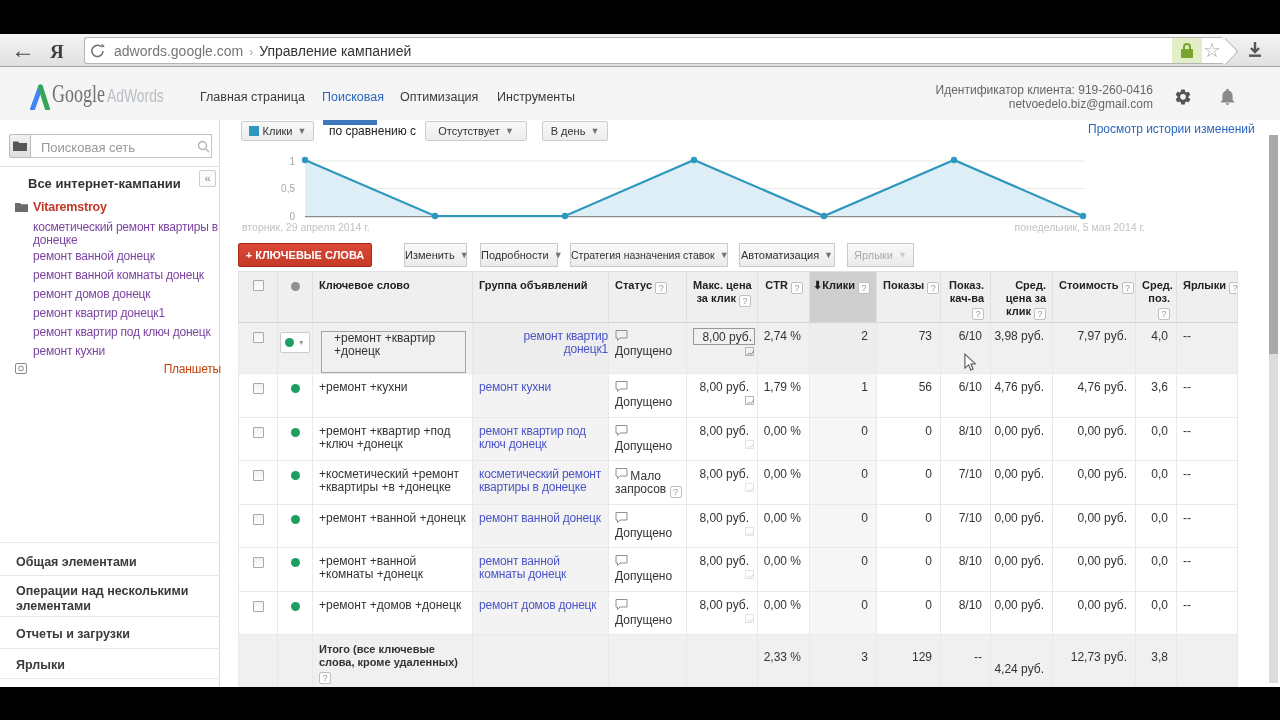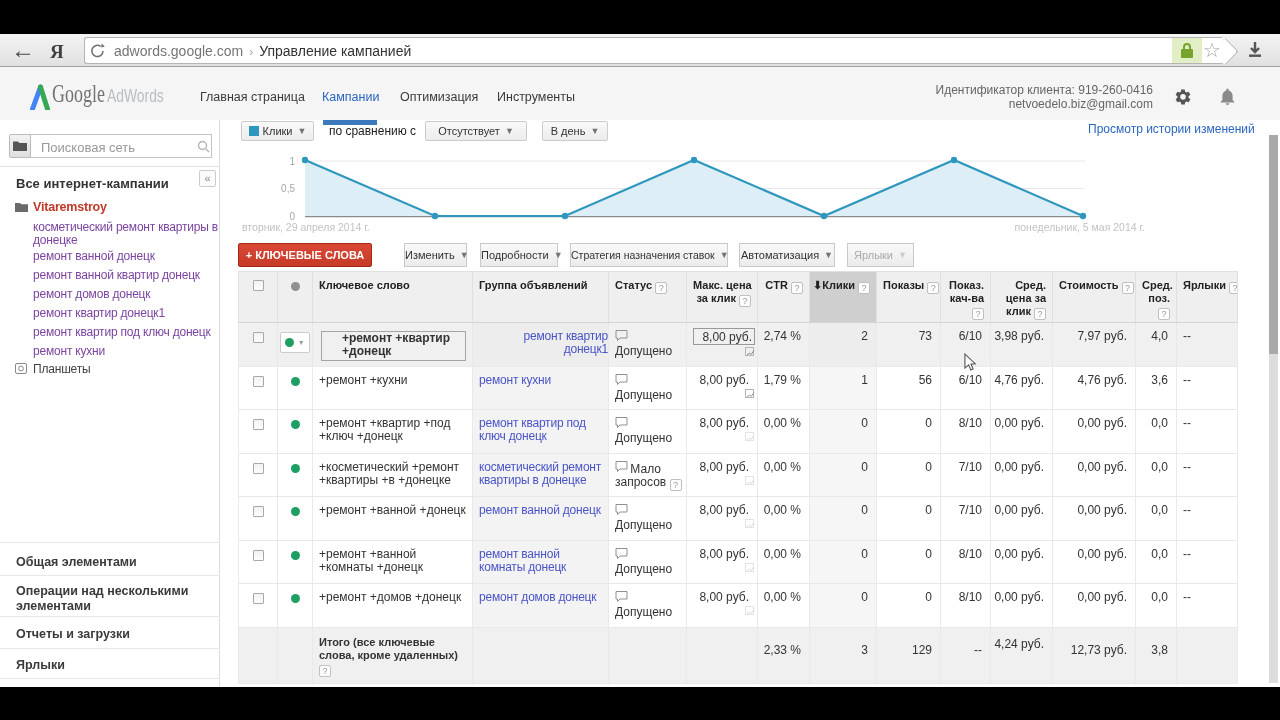--- a/index.html
+++ b/index.html
@@ -36,25 +36,25 @@
   #nav4 { left:497px;text-align:center; }
   #clientid { right:127px; top:83px; font-size:12px; color:#666; text-align:right; line-height:14px; }
   #tabind { left:323px; top:120px; width:54px; height:5px; background:#3c78bc; z-index:6; }
   #histlink { left:1088px; top:122px; font-size:12px; color:#2a66c0; }
   
   #sidebar { left:0; top:120px; width:220px; height:567px; background:#fff; border-right:1px solid #dcdcdc; }
   #sfolderbtn { left:9px; top:134px; width:22px; height:24px; background:linear-gradient(#f2f2f2,#dedede); border:1px solid #bbb; border-radius:2px 0 0 2px; }
   #ssearch { left:31px; top:134px; width:181px; height:24px; background:#fff; border:1px solid #c4c4c4; border-left:none; }
   #ssearch span { position:absolute; left:10px; top:5px; font-size:13px; color:#999; }
   #sdiv1 { left:0; top:166px; width:220px; height:1px; background:#e4e4e4; }
-  #alltitle { left:16px; top:176px; font-size:13px; font-weight:bold; color:#333; }
+  #alltitle { left:28px; top:176px; font-size:13px; font-weight:bold; color:#333; }
   #collapsebtn { left:199px; top:170px; width:17px; height:17px; border:1px solid #ccc; border-radius:2px; background:#fbfbfb; color:#888; font-size:11px; text-align:center; line-height:15px; }
   .ti { left:33px; width:188px; font-size:12px; color:#7b44a0; line-height:13px; letter-spacing:-0.2px; }
   #vita { color:#bf3a27; font-weight:bold; font-size:12.5px; }
-  #tabl { color:#404040; }
+  #tabl { color:#c2410c;text-align:right; }
   .sideicon { position:absolute; left:15px; }
   
   .smenu { left:16px; font-size:12.5px; font-weight:bold; color:#3a3a3a; line-height:14.5px; }
   .sdiv { left:0; width:220px; height:1px; background:#e8e8e8; }
   
   .cbtn { height:20px; background:linear-gradient(#f9f9f9,#ececec); border:1px solid #ccc; border-radius:2px; font-size:11px; color:#333; text-align:center; }
   .cbtn .arr, .tbtn .arr { font-size:9px; color:#737373; margin-left:5px; vertical-align:1px; }
   #cb1 { left:241px; top:121px; width:73px; padding-top:3px;}
   #cb1 .sq { display:inline-block; width:10px; height:10px; background:#2e97bd; margin-right:4px; vertical-align:-1px; }
   #ctab { left:317px; top:120px; width:111px; height:21px; background:#fff; font-size:12px; color:#222; text-align:center; padding-top:4px; }
@@ -125,21 +125,21 @@
 </svg>
 
 <div class="abs" id="awhead"></div>
 <svg class="abs" style="left:30px;top:84px" width="20" height="26" viewBox="0 0 20 26">
   <path d="M2.5 25 L10.5 3" stroke="#4285f4" stroke-width="5" stroke-linecap="round"></path>
   <path d="M10.5 3 L17.5 25" stroke="#34a853" stroke-width="5" stroke-linecap="round"></path>
 </svg>
 <span class="abs" id="logo-google">Google</span>
 <span class="abs" id="logo-adwords">AdWords</span>
 <span class="abs nav" id="nav1">Главная страница</span>
-<span class="abs nav" id="nav2">Кампании</span>
+<span class="abs nav" id="nav2">Поисковая</span>
 <span class="abs nav" id="nav3">Оптимизация</span>
 <span class="abs nav" id="nav4">Инструменты</span>
 <div class="abs" id="clientid">Идентификатор клиента: 919-260-0416<br>netvoedelo.biz@gmail.com</div>
 <svg class="abs" style="left:1174px;top:88px" width="18" height="18" viewBox="0 0 24 24">
   <path fill="#555" d="M19.4 13c.04-.32.06-.66.06-1s-.02-.68-.07-1l2.1-1.65c.2-.15.24-.42.12-.64l-2-3.46c-.12-.22-.39-.3-.61-.22l-2.49 1c-.52-.4-1.08-.73-1.69-.98l-.38-2.65A.49.49 0 0 0 14 2h-4c-.25 0-.46.18-.49.42l-.38 2.65c-.61.25-1.17.59-1.69.98l-2.49-1a.5.5 0 0 0-.61.22l-2 3.46c-.13.22-.07.49.12.64L4.56 11c-.05.32-.08.66-.08 1s.03.68.08 1l-2.1 1.65c-.2.15-.25.42-.12.64l2 3.46c.12.22.39.3.61.22l2.49-1c.52.4 1.08.73 1.69.98l.38 2.65c.03.24.24.42.49.42h4c.25 0 .46-.18.49-.42l.38-2.65c.61-.25 1.17-.59 1.69-.98l2.49 1c.23.09.49 0 .61-.22l2-3.46a.5.5 0 0 0-.12-.64L19.4 13zM12 15.5A3.5 3.5 0 1 1 12 8a3.5 3.5 0 0 1 0 7.5z"></path>
 </svg>
 <svg class="abs" style="left:1219px;top:87px" width="17" height="19" viewBox="0 0 24 26">
   <path fill="#8a8a8a" d="M12 25c1.3 0 2.4-1 2.4-2.3H9.6C9.6 24 10.7 25 12 25zm7.2-7v-6.2c0-3.6-2-6.6-5.4-7.4V3.6C13.8 2.6 13 2 12 2s-1.8.6-1.8 1.6v.8C6.8 5.2 4.8 8.2 4.8 11.8V18l-2.4 2.3v1.2h19.2v-1.2L19.2 18z"></path>
 </svg>
 <span class="abs" id="tabind"></span>
@@ -159,21 +159,21 @@
 </svg>
 <div class="abs" id="sdiv1"></div>
 <span class="abs" id="alltitle">Все интернет-кампании</span>
 <div class="abs" id="collapsebtn">«</div>
 <svg class="abs sideicon" style="top:202px" width="13" height="11" viewBox="0 0 13 11">
   <path fill="#6b6b6b" d="M0 1 L5 1 L6.3 2.3 L13 2.3 L13 10 L0 10 Z"></path>
 </svg>
 <div class="abs ti" id="vita" style="top:201px">Vitaremstroy</div>
 <div class="abs ti" style="top:221px">косметический ремонт квартиры в<br>донецке</div>
 <div class="abs ti" style="top:250px">ремонт ванной донецк</div>
-<div class="abs ti" style="top:269px">ремонт ванной квартир донецк</div>
+<div class="abs ti" style="top:269px">ремонт ванной комнаты донецк</div>
 <div class="abs ti" style="top:288px">ремонт домов донецк</div>
 <div class="abs ti" style="top:307px">ремонт квартир донецк1</div>
 <div class="abs ti" style="top:326px">ремонт квартир под ключ донецк</div>
 <div class="abs ti" style="top:345px">ремонт кухни</div>
 <div class="abs ti" id="tabl" style="top:363px">Планшеты</div>
 <svg class="abs sideicon" id="tablicon" style="top:363px" width="12" height="11" viewBox="0 0 12 11">
   <rect x="0.5" y="0.5" width="11" height="10" rx="1.5" fill="#fff" stroke="#888"></rect>
   <circle cx="6" cy="5.5" r="2.4" fill="none" stroke="#888"></circle>
 </svg>
 <div class="abs sdiv" style="top:542px"></div>
@@ -251,21 +251,21 @@
     <th class="r">Показ.<br>кач-ва<br><span class="qm">?</span></th>
     <th class="r">Сред.<br>цена за<br>клик <span class="qm">?</span></th>
     <th class="r">Стоимость <span class="qm">?</span></th>
     <th class="r">Сред.<br>поз.<br><span class="qm">?</span></th>
     <th>Ярлыки <span class="qm">?</span></th>
   </tr>
   <tr class="hov">
     <td class="c"><span class="cbx"></span></td>
     <td class="c"><span style="display:inline-block;border:1px solid #ccc;border-radius:2px;padding:3px 4px 2px 4px;background:#fff;"><span class="dot"></span> <span style="font-size:7px;color:#999;vertical-align:2px;">▼</span></span></td>
     <td>
-          <div style="border:1px solid #a5a5a5;margin:1px 0 0 2px;padding:0 0 0 20px;height:30px;font-weight:bold;">+ремонт +квартир<br>+донецк</div>
+          <div style="border:1px solid #a5a5a5;margin:1px 0 0 2px;padding:0 0 0 12px;height:42px;">+ремонт +квартир<br>+донецк</div>
         </td>
     <td class="grp">ремонт квартир<br>донецк1</td>
     <td class="st"><span class="bub"><svg width="13" height="12" viewBox="0 0 13 12">
               <path d="M1 .5 H12 V8 H5 L2.5 10.5 V8 H1 Z" fill="none" stroke="#909090"></path>
             </svg></span><br>Допущено</td>
     <td class="r">
           <div style="border:1px solid #999;margin:-2px -6px 0 4px;padding:2px 2px 0 0;height:17px;">8,00 руб.</div>
           <div class="price-ic">
             <svg width="9" height="9" viewBox="0 0 9 9">
               <path d="M1 6 L3.5 4 L5 5.5 L8 1.5" stroke="#888" fill="none"></path>
@@ -417,21 +417,21 @@
     <td></td>
     <td></td>
     <td class="lbl">Итого (все ключевые<br>слова, кроме удаленных)<br><span class="qm">?</span></td>
     <td></td>
     <td></td>
     <td></td>
     <td class="r" style="padding-top:16px;">2,33 %</td>
     <td class="r" style="padding-top:16px;">3</td>
     <td class="r" style="padding-top:16px;">129</td>
     <td class="r" style="padding-top:16px;">--</td>
-    <td class="r" style="padding-top:10px;">4,24 руб.</td>
+    <td class="r" style="padding-top:28px;">4,24 руб.</td>
     <td class="r" style="padding-top:16px;">12,73 руб.</td>
     <td class="r" style="padding-top:16px;">3,8</td>
     <td></td>
   </tr>
 </tbody>
   </table>
 
 <div class="abs" id="sbtrack"></div>
 <div class="abs" id="sbthumb"></div>
 

